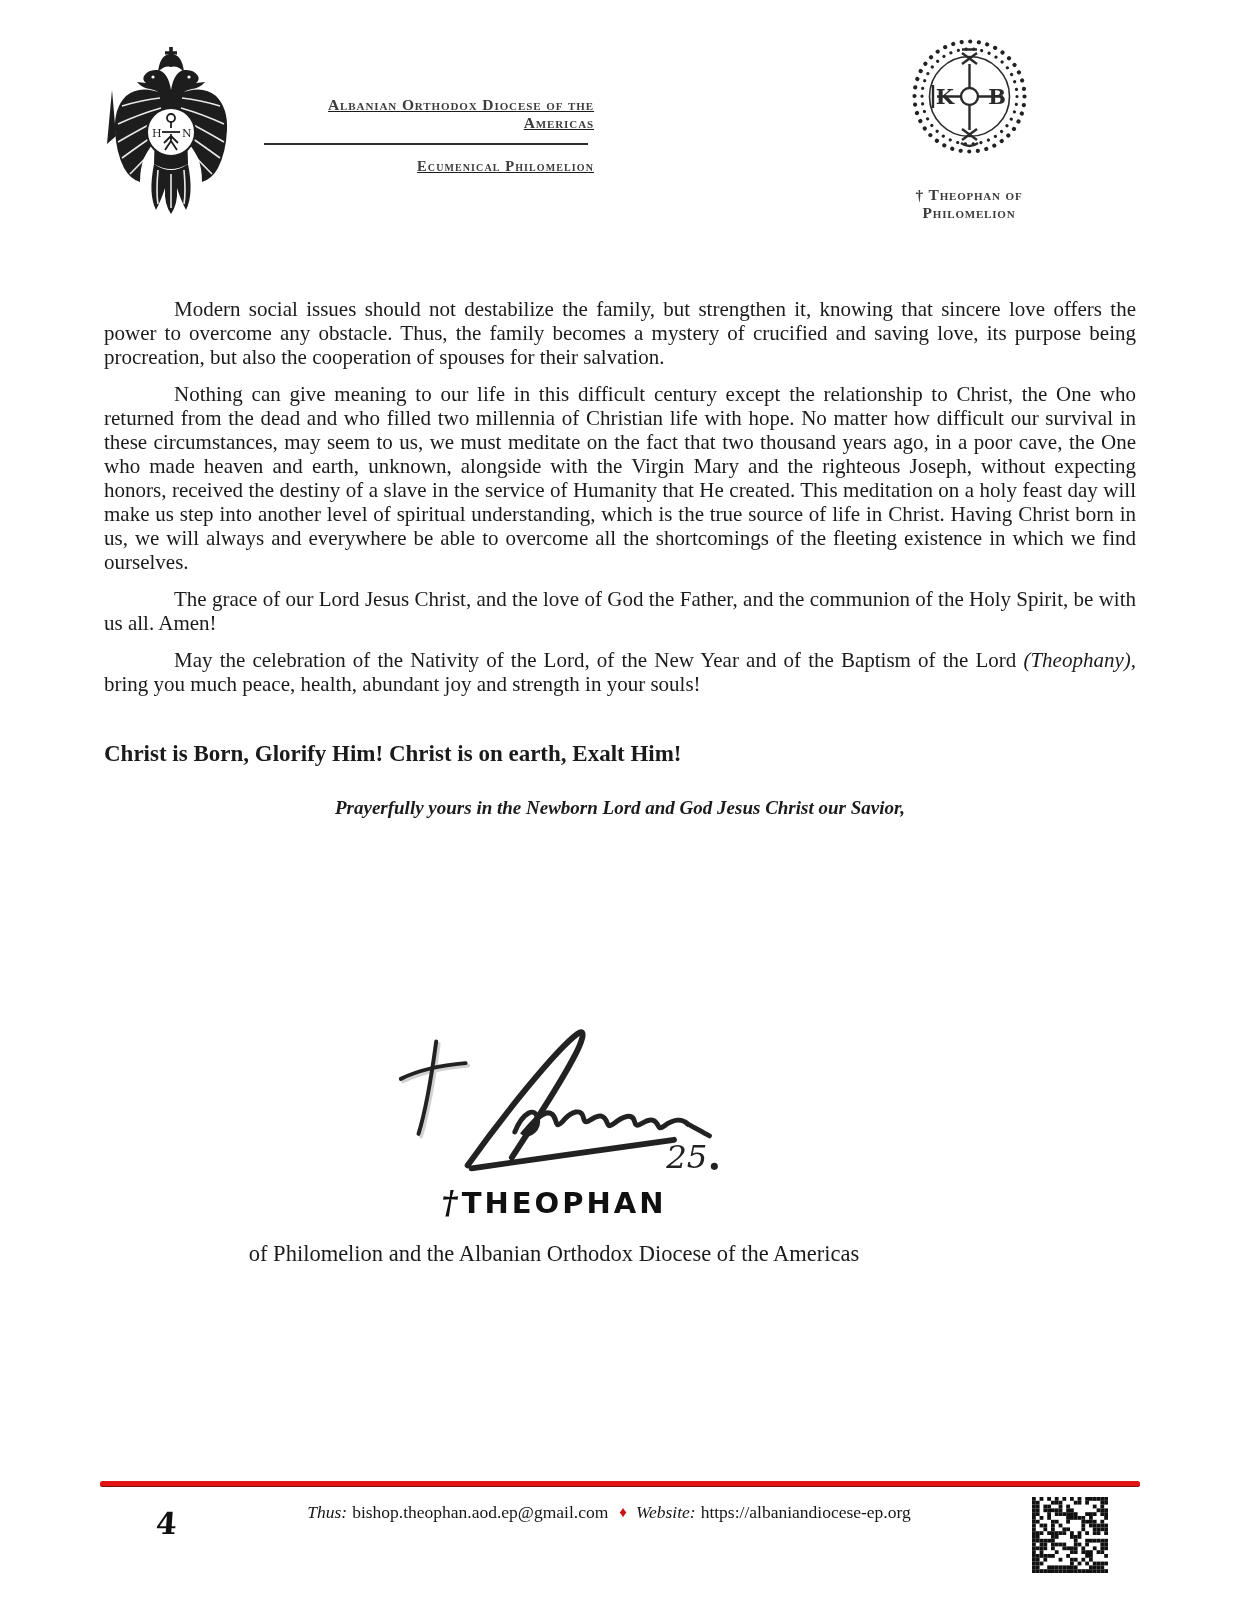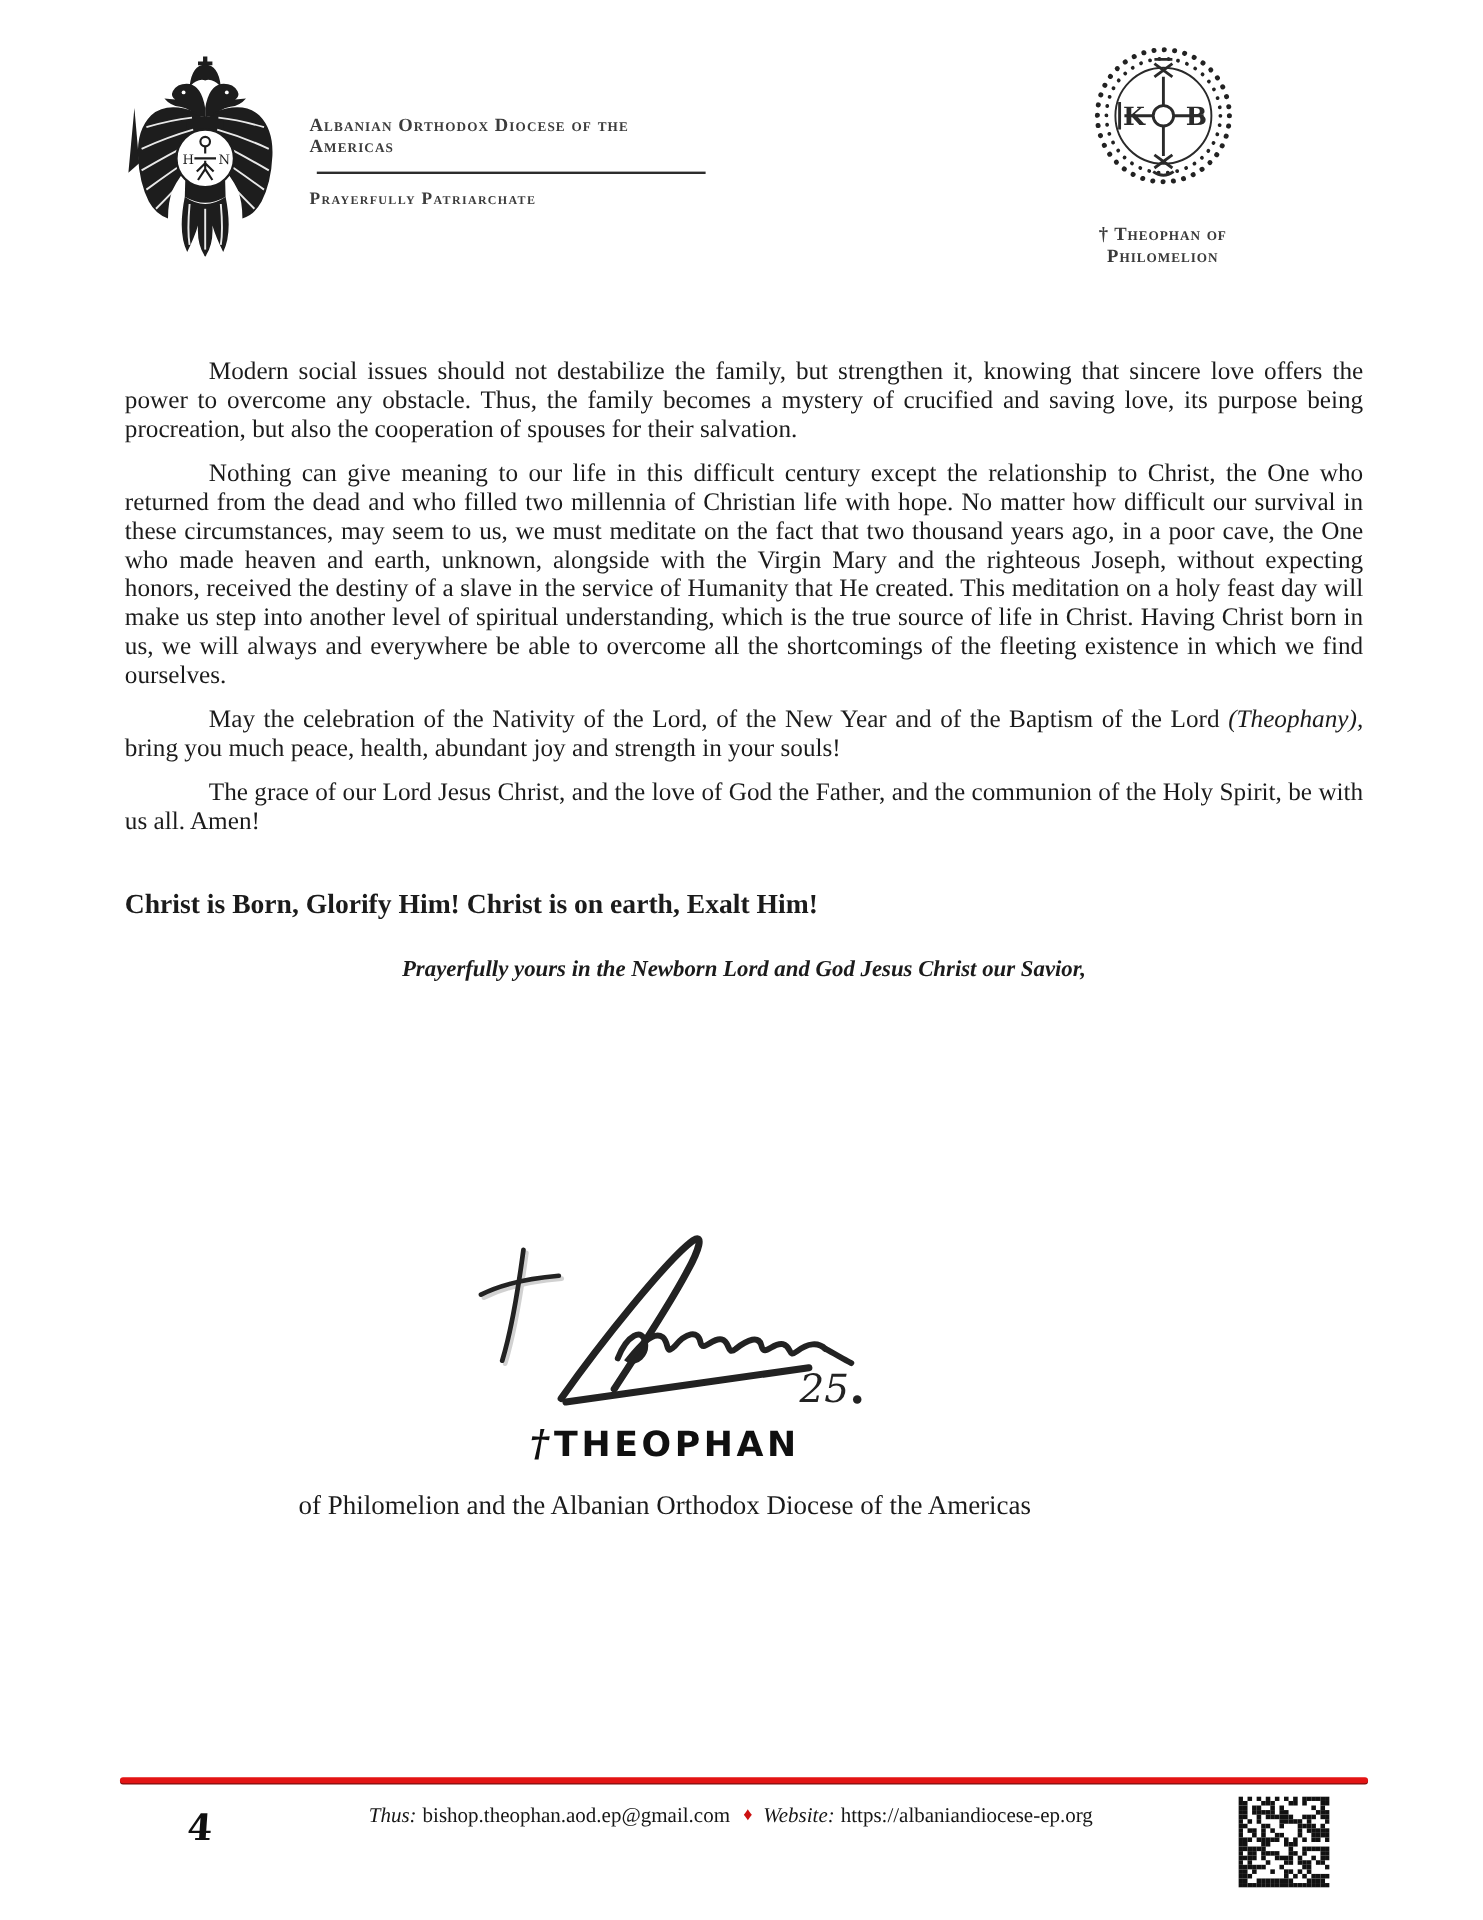--- a/index.html
+++ b/index.html
@@ -4,21 +4,21 @@
 <style>
   * { margin:0; padding:0; box-sizing:border-box; }
   html,body { background:#888; }
   .page {
     position:relative; width:1236px; height:1600px; margin:0 auto;
     background:#ffffff; color:#1b1b1b;
     font-family:"Liberation Serif", serif; overflow:hidden;
   }
   
   .eagle-wrap { position:absolute; left:106px; top:46px; width:130px; height:170px; }
-  .title-block { position:absolute; left:258px; top:96px; width:336px; text-align:left; }
+  .title-block { position:absolute; left:258px; top:96px; width:336px; text-align:right;text-decoration:underline; }
   .org-name { font-size:15.5px; font-weight:600; font-variant:small-caps; letter-spacing:.9px; color:#3c3c3c; }
   .org-divider { height:2px; background:#2d2d2d; margin:11px 6px 13px; }
   .org-sub { font-size:14.5px; font-weight:600; font-variant:small-caps; letter-spacing:1.1px; color:#3c3c3c; }
   .seal-block { position:absolute; left:880px; top:34px; width:178px; text-align:center; }
   .seal-caption { margin-top:23px; font-size:15.5px; font-weight:600; font-variant:small-caps; letter-spacing:.8px; color:#3a3a3a; }
   
   .letter { position:absolute; left:104px; top:297px; width:1032px; }
   .letter p.body { font-size:21px; line-height:24px; text-align:justify; text-indent:70px; margin:0 0 13px 0; }
   .headline { margin-top:45px; text-align:left; font-weight:bold; font-size:23px; }
   .valediction { margin-top:30px; text-align:center; font-weight:bold; font-style:italic; font-size:19px; }
@@ -87,21 +87,21 @@
         <path d="M65,88 V95 M65,90 L58,97 M65,90 L72,97 M65,95 L59,104 M65,95 L71,104"></path>
       </g>
       <text x="46" y="91" font-size="11" font-family="DejaVu Serif, serif" fill="#1d1d1d">H</text>
       <text x="76" y="91" font-size="11" font-family="DejaVu Serif, serif" fill="#1d1d1d">N</text>
     </svg>
   </div>
 
   <div class="title-block">
     <div class="org-name">Albanian Orthodox Diocese of the Americas</div>
     <div class="org-divider"></div>
-    <div class="org-sub">Prayerfully Patriarchate</div>
+    <div class="org-sub">Ecumenical Philomelion</div>
   </div>
 
   <div class="seal-block">
     <svg viewBox="0 0 125 125" width="125" height="125">
       <circle cx="62.5" cy="62.5" r="55" fill="none" stroke="#222" stroke-width="4.2" stroke-dasharray="0.01 8.64" stroke-linecap="round"></circle>
       <circle cx="62.5" cy="62.5" r="47.5" fill="none" stroke="#222" stroke-width="3.2" stroke-dasharray="0.01 7.85" stroke-linecap="round"></circle>
       <circle cx="62.5" cy="62.5" r="40" fill="none" stroke="#2a2a2a" stroke-width="1.6"></circle>
       <g stroke="#2a2a2a" stroke-width="2.4" fill="none">
         <path d="M62.5,30 V96"></path>
         <path d="M30,62.5 H96"></path>
@@ -112,22 +112,22 @@
       </g>
       <text x="38" y="70" font-size="21" font-weight="bold" font-family="DejaVu Serif, serif" fill="#2a2a2a" text-anchor="middle">K</text>
       <text x="90" y="70" font-size="21" font-weight="bold" font-family="DejaVu Serif, serif" fill="#2a2a2a" text-anchor="middle">B</text>
     </svg>
     <div class="seal-caption">† Theophan of Philomelion</div>
   </div>
 
   <div class="letter">
     <p class="body">Modern social issues should not destabilize the family, but strengthen it, knowing that sincere love offers the power to overcome any obstacle. Thus, the family becomes a mystery of crucified and saving love, its purpose being procreation, but also the cooperation of spouses for their salvation.</p>
     <p class="body">Nothing can give meaning to our life in this difficult century except the relationship to Christ, the One who returned from the dead and who filled two millennia of Christian life with hope. No matter how difficult our survival in these circumstances, may seem to us, we must meditate on the fact that two thousand years ago, in a poor cave, the One who made heaven and earth, unknown, alongside with the Virgin Mary and the righteous Joseph, without expecting honors, received the destiny of a slave in the service of Humanity that He created. This meditation on a holy feast day will make us step into another level of spiritual understanding, which is the true source of life in Christ. Having Christ born in us, we will always and everywhere be able to overcome all the shortcomings of the fleeting existence in which we find ourselves.</p>
+    <p class="body">The grace of our Lord Jesus Christ, and the love of God the Father, and the communion of the Holy Spirit, be with us all. Amen!</p>
     <p class="body"><span>May the celebration of the Nativity of the Lord, of the New Year and of the Baptism of the Lord </span><i>(Theophany),</i><span> bring you much peace, health, abundant joy and strength in your souls!</span></p>
-    <p class="body">The grace of our Lord Jesus Christ, and the love of God the Father, and the communion of the Holy Spirit, be with us all. Amen!</p>
     <p class="headline">Christ is Born, Glorify Him! Christ is on earth, Exalt Him!</p>
     <p class="valediction">Prayerfully yours in the Newborn Lord and God Jesus Christ our Savior,</p>
   </div>
 
   <div class="sig-wrap">
     <svg class="sig-svg" viewBox="0 0 380 175">
       <g stroke="#9a9a9a" stroke-width="4" fill="none" stroke-linecap="round" opacity="0.45" transform="translate(2.5,2.5)">
         <path d="M62,28 C58,58 52,96 44,122"></path>
         <path d="M26,66 C46,56 68,52 92,50"></path>
       </g>

